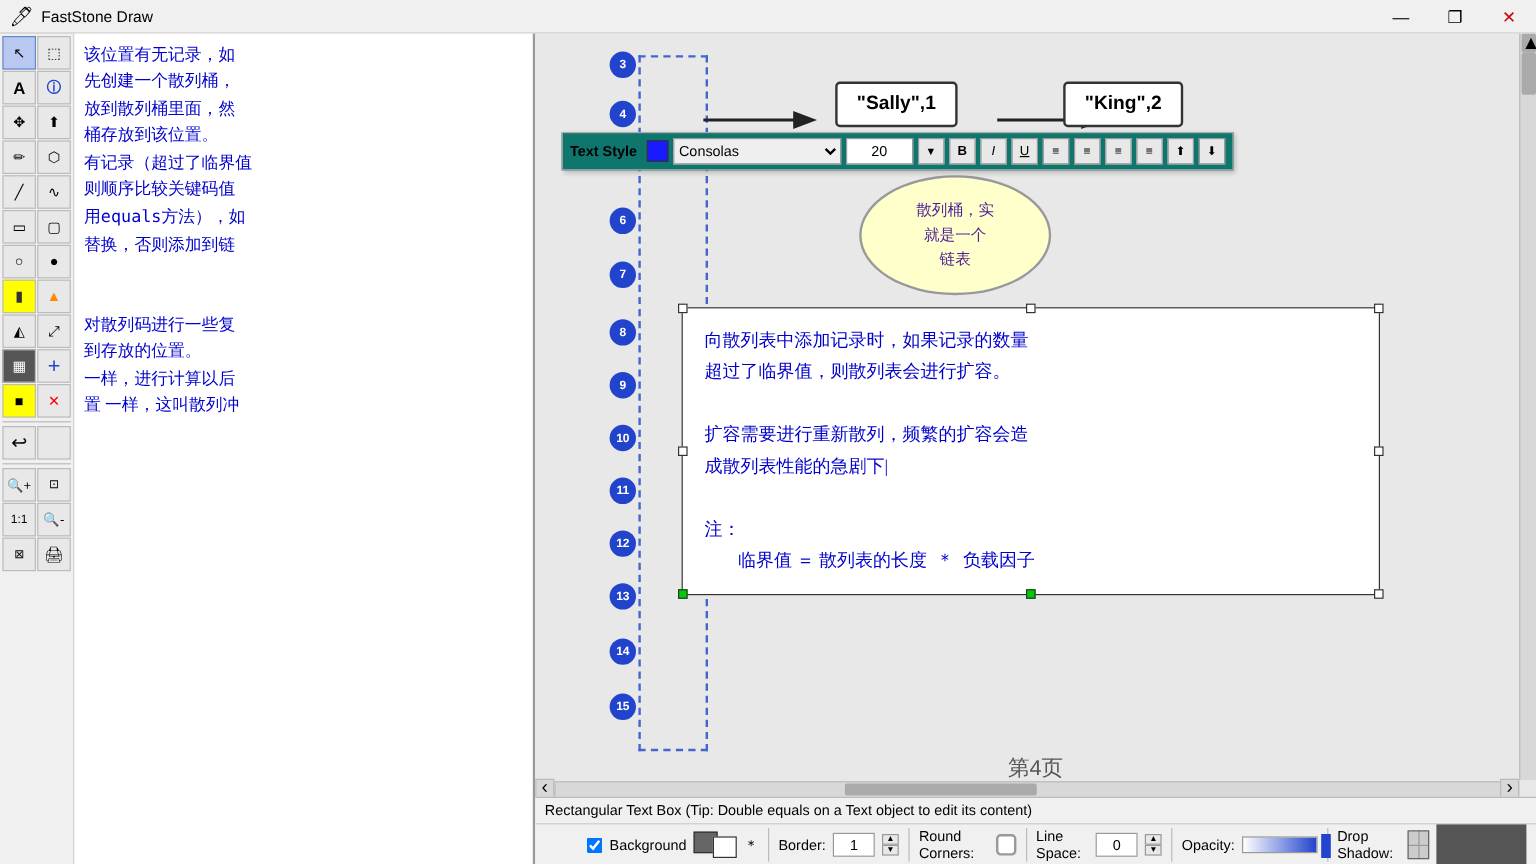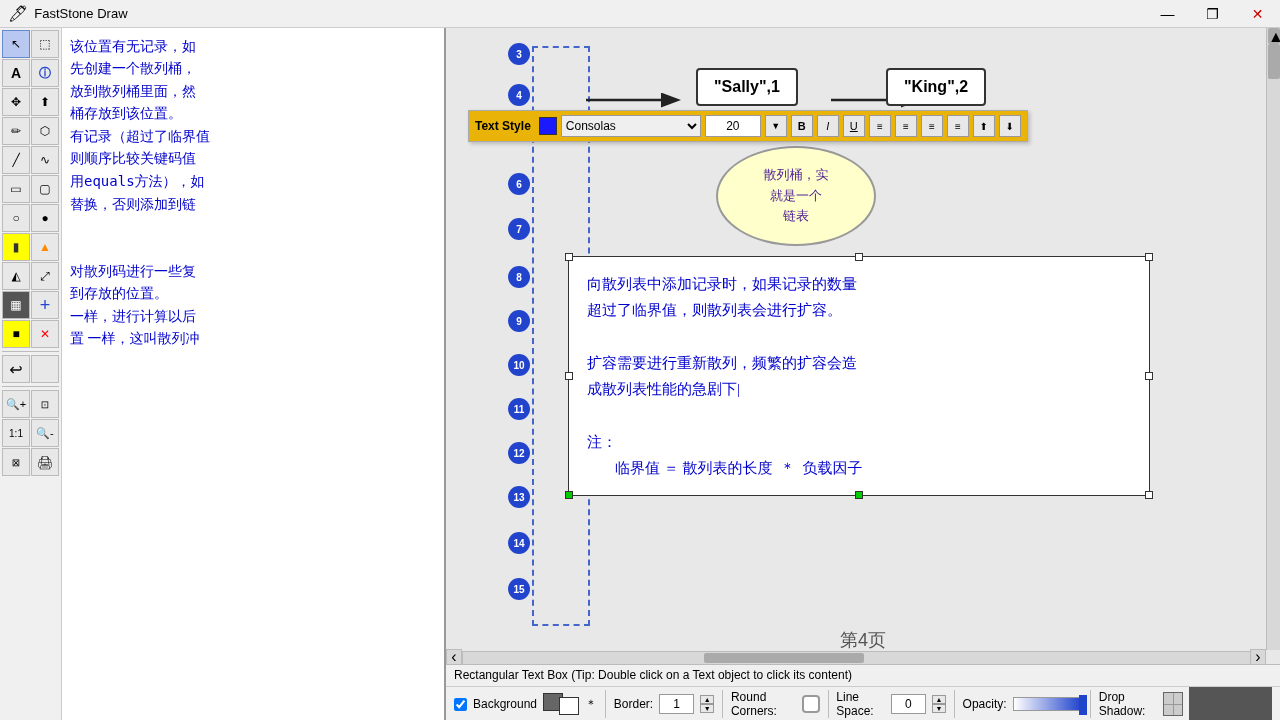--- a/index.html
+++ b/index.html
@@ -69,21 +69,21 @@
       background: #e8e8e8;
       position: relative;
       overflow: hidden;
     }
 
     
     #text-style-bar {
       position: absolute;
       top: 82px;
       left: 22px;
-      background: #eab308;
+      background: #0f766e;
       border: 1px solid #aaa;
       padding: 4px 6px;
       display: flex;
       align-items: center;
       gap: 4px;
       z-index: 10;
       box-shadow: 2px 2px 4px rgba(0,0,0,0.2);
     }
     #text-style-bar .ts-label { font-size: 12px; font-weight: bold; margin-right: 4px; }
     .color-box { width: 18px; height: 18px; background: #1a1aff; border: 1px solid #333; }
@@ -405,23 +405,23 @@
     </div>
 
     <div style="position:absolute;bottom:55px;right:14px;width:16px;height:16px;background:#d8d8d8;border:1px solid #bbb;display:flex;align-items:center;justify-content:center;cursor:pointer;">›</div>
 
     <div style="position:absolute;top:0;right:0;width:14px;height:calc(100% - 70px);background:#d8d8d8;border-left:1px solid #bbb;">
       <div style="position:absolute;top:0;left:1px;width:12px;height:16px;background:#aaa;border-radius:2px;">▲</div>
       <div style="position:absolute;top:16px;left:1px;width:12px;height:35px;background:#aaa;border-radius:2px;"></div>
     </div>
 
     <div style="position:absolute;bottom:0;left:0;right:0;height:56px;background:#f0f0f0;border-top:1px solid #bbb;">
-      <div id="status-text" style="height:22px;padding:3px 8px;font-size:12px;border-bottom:1px solid #ccc;">Rectangular Text Box (Tip: Double click on a Text object to click its content)</div>
-
-      <div id="bottom-toolbar" style="height:34px;display:flex;align-items:center;padding:0 8px;gap:6px;font-size:12px;">
+      <div id="status-text" style="height:22px;padding:3px 8px;font-size:12px;border-bottom:1px solid #ccc;">Rectangular Text Box (Tip: Double equals on a Text object to edit its content)</div>
+
+      <div id="bottom-toolbar" style="height:34px;display:flex;align-items:center;padding:0 8px;gap:6px;font-size:12px;margin-left:35px;">
 
         <input type="checkbox" checked="" style="">
         <label style="font-size:12px;">Background</label>
 
         <div style="display:flex;position:relative;">
           <div style="width:20px;height:18px;background:#666;border:1px solid #333;"></div>
           <div style="width:20px;height:18px;background:white;border:1px solid #333;margin-left:-4px;margin-top:4px;"></div>
         </div>
 
         <span>＊</span>

